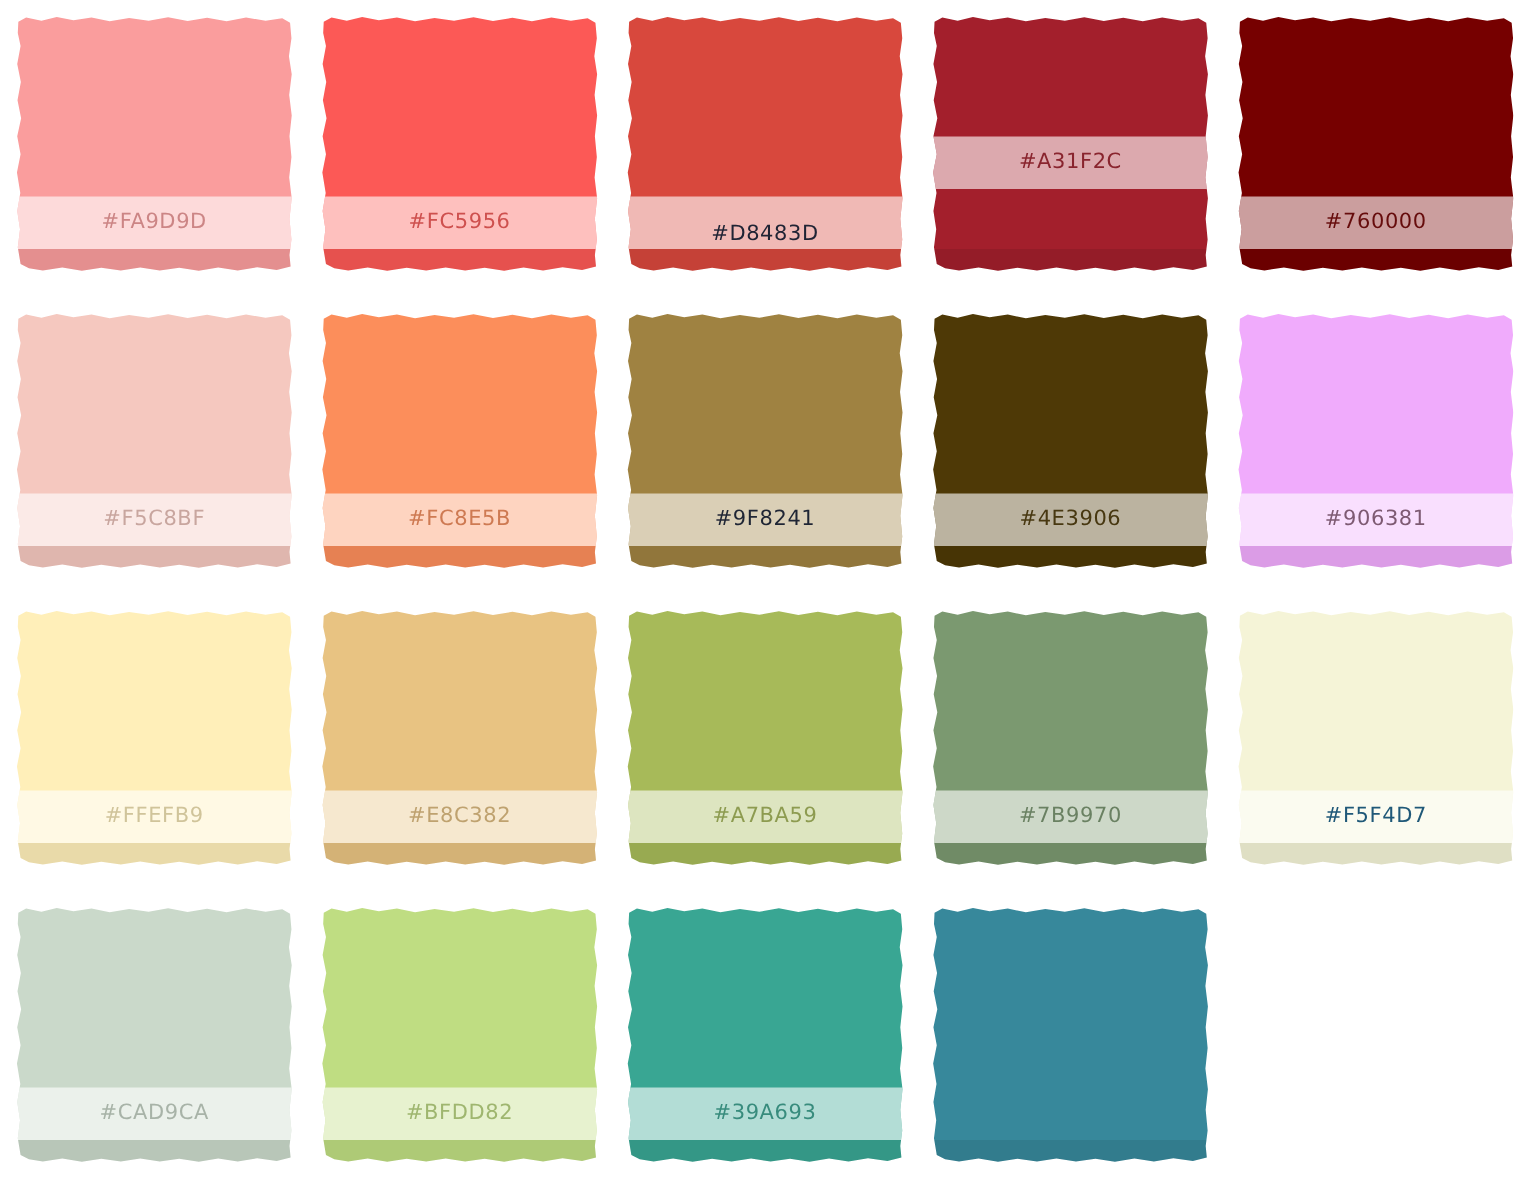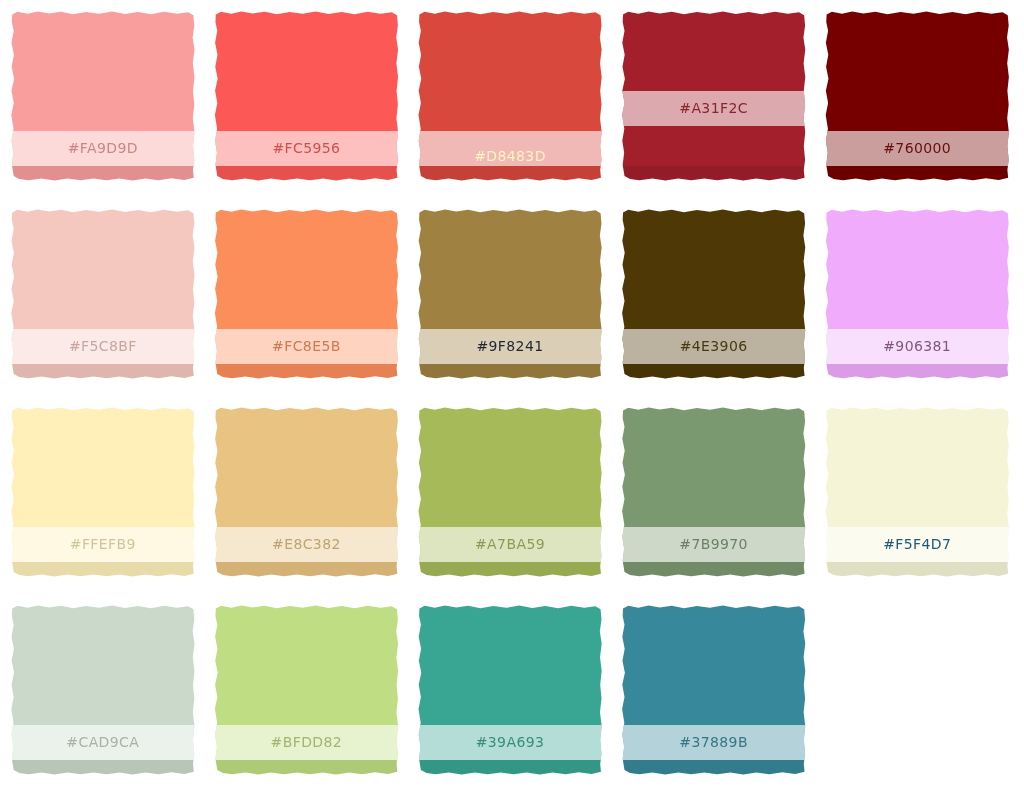--- a/index.html
+++ b/index.html
@@ -94,21 +94,21 @@
       <div class="swatch-footer"></div>
     </div>
     <div class="swatch" style="background: rgb(252, 89, 86);">
       <div class="swatch-band">
         <span class="swatch-label" style="color: rgb(202, 71, 69); text-align: right;">#FC5956</span>
       </div>
       <div class="swatch-footer"></div>
     </div>
     <div class="swatch" style="background: rgb(216, 72, 61);">
       <div class="swatch-band">
-        <span class="swatch-label" style="color: #fef9c3; margin-top: 16px;">#D8483D</span>
+        <span class="swatch-label" style="color: #0f172a; margin-top: 16px;">#D8483D</span>
       </div>
       <div class="swatch-footer"></div>
     </div>
     <div class="swatch" style="background: rgb(163, 31, 44); gap: 40px;">
       <div class="swatch-band">
         <span class="swatch-label" style="color: rgb(130, 25, 35);">#A31F2C</span>
       </div>
       <div class="swatch-footer"></div>
     </div>
     <div class="swatch" style="background: rgb(118, 0, 0);">
@@ -189,18 +189,15 @@
       </div>
       <div class="swatch-footer"></div>
     </div>
     <div class="swatch" style="background: rgb(57, 166, 147);">
       <div class="swatch-band">
         <span class="swatch-label" style="color: rgb(46, 133, 118);">#39A693</span>
       </div>
       <div class="swatch-footer"></div>
     </div>
     <div class="swatch" style="background: rgb(55, 136, 155);">
-      <div class="swatch-band">
-        <span class="swatch-label" style="color: rgb(44, 109, 124);">#37889B</span>
-      </div>
       <div class="swatch-footer"></div>
     </div>
   </div>
 
 </body></html>

